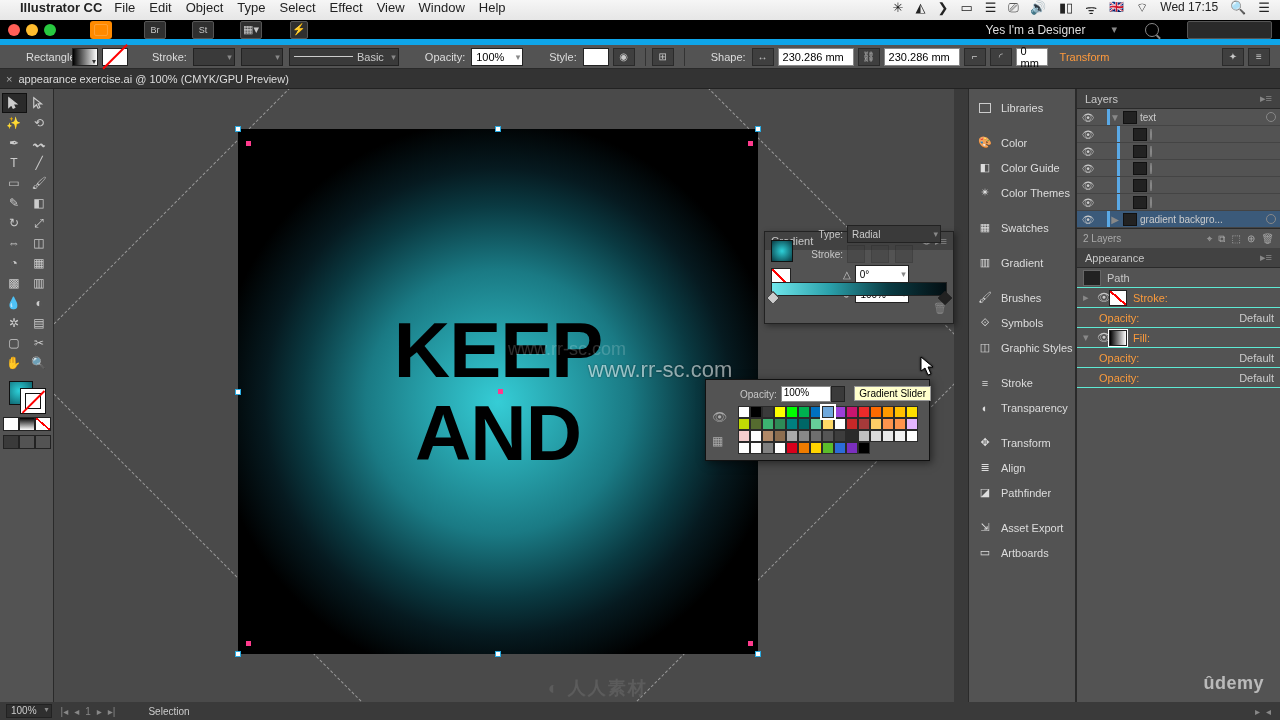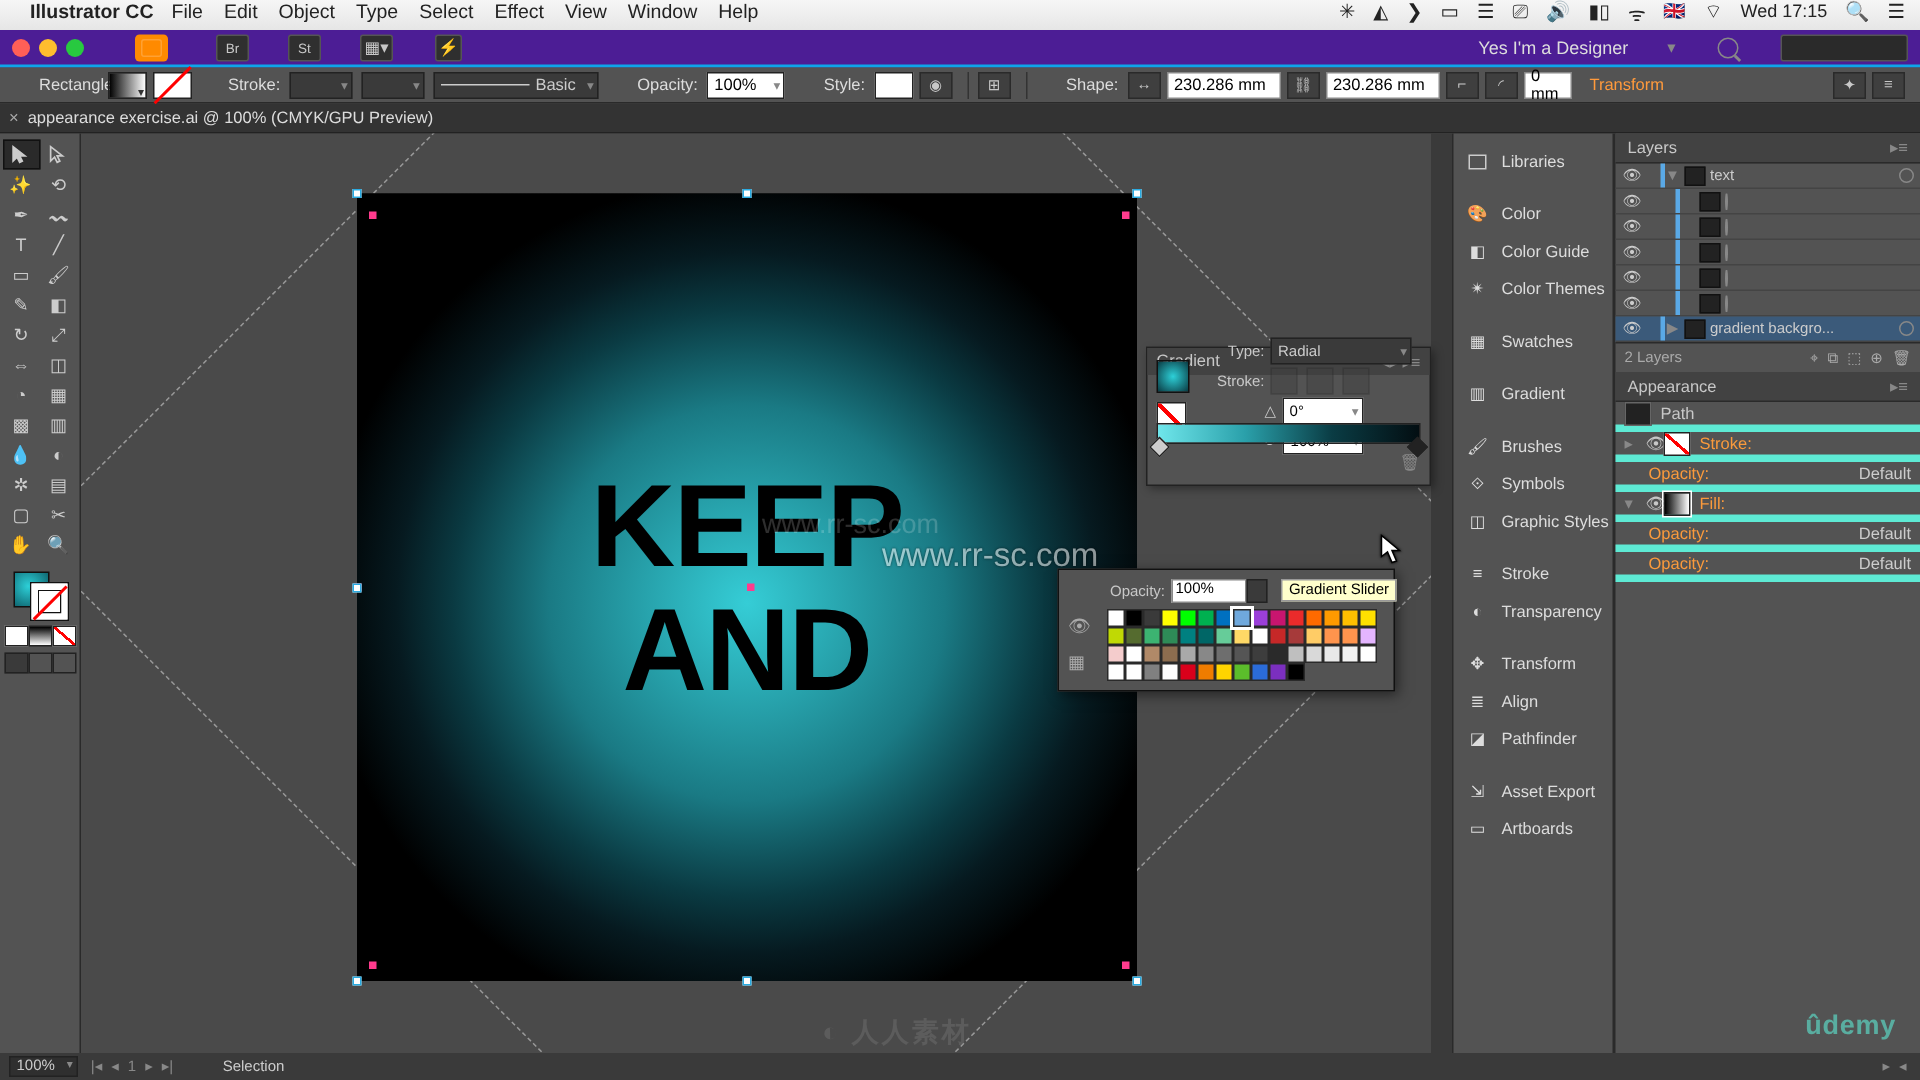--- a/index.html
+++ b/index.html
@@ -8,21 +8,21 @@
 
 .mac-menu { height:20px; background:linear-gradient(#f6f6f6,#e6e6e6); display:flex; align-items:flex-start; padding:0 10px; font-size:13px; color:#222; }
 .mac-menu .apple { font-size:16px; margin-right:10px; }
 .mac-menu .app { font-weight:bold; margin-right:12px; }
 .mac-menu .m { margin-right:14px; }
 .mac-menu .spacer { flex:1; }
 .mac-menu .r { margin-left:12px; font-size:13px; }
 .mac-menu .r.small { font-size:12px; }
 
 
-.app-bar { height:25px; background:#4c1d95; display:flex; align-items:center; padding:0 8px; border-bottom:2px solid #0ea5e9;gap:22px; }
+.app-bar { height:25px; background:#000000; display:flex; align-items:center; padding:0 8px; border-bottom:6px solid #0ea5e9;gap:22px; }
 .traffic { display:flex; gap:6px; margin-right:12px; }
 .traffic span { width:12px; height:12px; border-radius:50%; }
 .tl-red { background:#ff5f57; } .tl-yel { background:#ffbd2e; } .tl-grn { background:#28c940; }
 .app-ico { width:22px; height:18px; background:#ff8a00; border-radius:3px; margin-right:10px; position:relative; }
 .app-ico:after{content:"";position:absolute;inset:3px 4px;border:1px solid #fff3;border-radius:2px;}
 .sq { width:22px; height:18px; border:1px solid #555; margin-right:4px; background:#2f2f2f; border-radius:2px; display:flex; align-items:center; justify-content:center; font-size:9px;}
 .pref { width:22px; height:18px; border:1px solid #555; background:#2f2f2f; border-radius:2px; display:flex; align-items:center; justify-content:center; margin-right:6px;}
 .app-bar .spacer{flex:1;}
 .ws { font-size:12px; color:#ddd; margin-right:4px; }
 .search-box { width:85px; height:18px; background:#2a2a2a; border:1px solid #555; border-radius:2px; margin-left:6px;}
@@ -96,21 +96,21 @@
 .tw{width:10px;color:#888;text-align:center;}
 .thumb{width:14px;height:13px;background:#222;border:1px solid #111;margin:0 3px;}
 .lname{flex:1;overflow:hidden;white-space:nowrap;color:#ccc;}
 .circ{width:10px;height:10px;border:1px solid #888;border-radius:50%;}
 .layer-row .bar{width:3px;height:16px;background:#5aa9e6;}
 .layer-row.sub .bar{background:#5aa9e6;margin-left:10px;}
 .layer-row.sel{background:#3b5a7a;}
 .panel-foot{height:20px;border-top:1px solid #2a2a2a;display:flex;align-items:center;justify-content:space-between;padding:0 6px;font-size:10px;color:#aaa;}
 .panel-foot .icons span{margin-left:6px;}
 
-.app-row{height:20px;display:flex;align-items:center;padding:0 6px;font-size:11px;border-bottom:5px solid #5eead4;}
+.app-row{height:20px;display:flex;align-items:center;padding:0 6px;font-size:11px;border-bottom:1px solid #5eead4;}
 .app-row .toggle{width:10px;color:#888;margin-right:4px;}
 .app-row .sw{width:18px;height:16px;border:1px solid #222;margin-right:6px;background:#888;}
 .app-row .sw.nn{background:#fff;position:relative;}
 .app-row .sw.nn:after{content:"";position:absolute;inset:0;background:linear-gradient(to top right, transparent 45%, #f00 45%, #f00 55%, transparent 55%);}
 .app-row .lbl2{flex:1;}
 .app-row .val{color:#ccc;}
 .app-sub{padding-left:22px;}
 .app-sub .lbl2{color:#fa9a3c;}
 
 
@@ -142,21 +142,21 @@
 
 .status{position:absolute;left:0;right:0;bottom:0;height:18px;background:#3a3a3a;display:flex;align-items:center;padding:0 6px;font-size:10px;color:#ccc;}
 .status .combo2{background:#2f2f2f;border:1px solid #222;height:14px;padding:0 14px 0 4px;position:relative;margin-right:6px;}
 .status .combo2:after{content:"▾";position:absolute;right:2px;font-size:8px;color:#888;}
 .status .nav span{margin:0 3px;color:#888;}
 .status .spacer{flex:1;}
 
 .cursor{position:absolute;left:920px;top:356px;width:16px;height:20px;pointer-events:none;z-index:50;}
 .cursor svg{filter:drop-shadow(0 0 1px #000);}
 
-.udemy{position:absolute;right:16px;bottom:26px;color:#5eead4;font-size:18px;font-weight:600;letter-spacing:0.5px;opacity:.6;}
+.udemy{position:absolute;right:16px;bottom:26px;color:#ffffff;font-size:18px;font-weight:600;letter-spacing:0.5px;opacity:.6;}
 .rrsc-logo{position:absolute;left:548px;bottom:20px;color:#777;font-size:18px;font-weight:700;letter-spacing:2px;opacity:.4;}
 </style>
 </head>
 <body>
 
 <div class="mac-menu">
   <span class="apple"></span>
   <span class="app">Illustrator CC</span>
   <span class="m">File</span>
   <span class="m">Edit</span>

